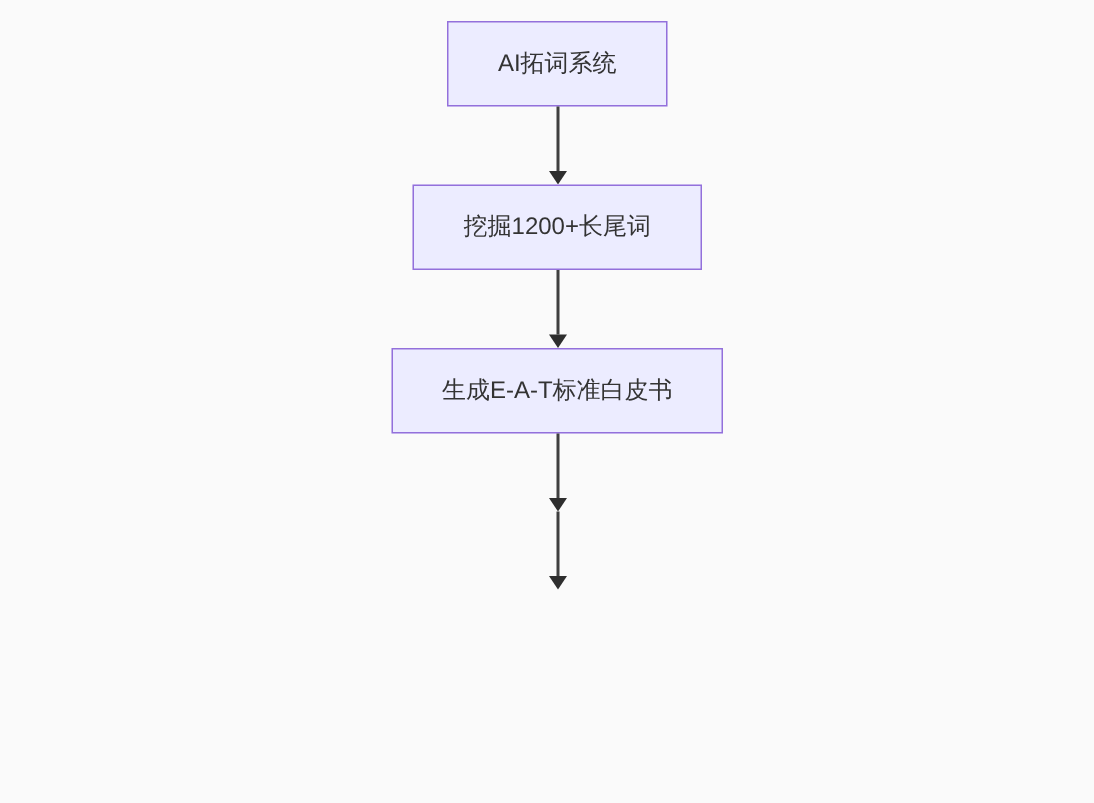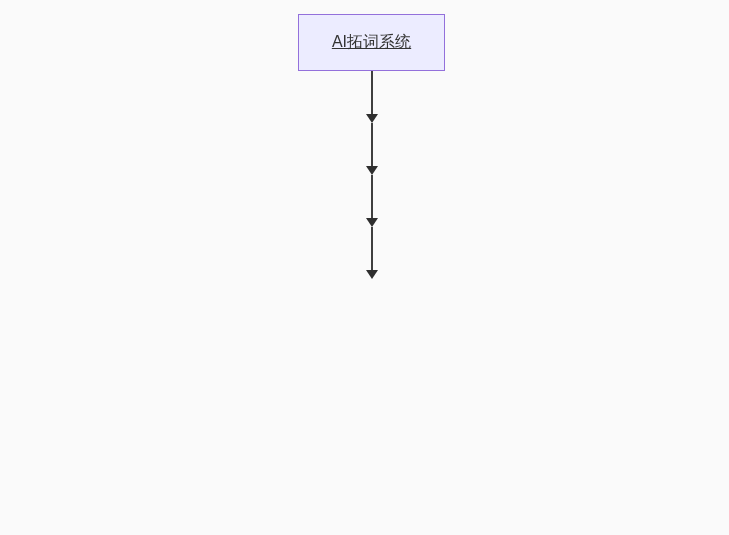--- a/index.html
+++ b/index.html
@@ -1,15 +1,15 @@
 <!DOCTYPE html>
 <html><head>
 <meta charset="utf-8">
 <style>
-  * { margin: 0; padding: 0; box-sizing: border-box; text-decoration: underline; }
+  * { margin: 0; padding: 0; box-sizing: border-box; }
   html, body {
     width: 729px;
     height: 535px;
     overflow: hidden;
     background: #fafafa;
     font-family: "Liberation Sans", "DejaVu Sans", sans-serif;
   }
   .canvas {
     position: relative;
     width: 729px;
@@ -65,26 +65,32 @@
 
     <div class="node">
       <span>AI拓词系统</span>
     </div>
 
     <div class="arrow">
       <div class="line"></div>
       <div class="head"></div>
     </div>
 
+    <div class="node">
+      <span>挖掘1200+长尾词</span>
+    </div>
 
     <div class="arrow">
       <div class="line"></div>
       <div class="head"></div>
     </div>
 
+    <div class="node">
+      <span>生成E-A-T标准白皮书</span>
+    </div>
 
     <div class="arrow">
       <div class="line"></div>
       <div class="head"></div>
     </div>
 
 
     <div class="arrow">
       <div class="line"></div>
       <div class="head"></div>

